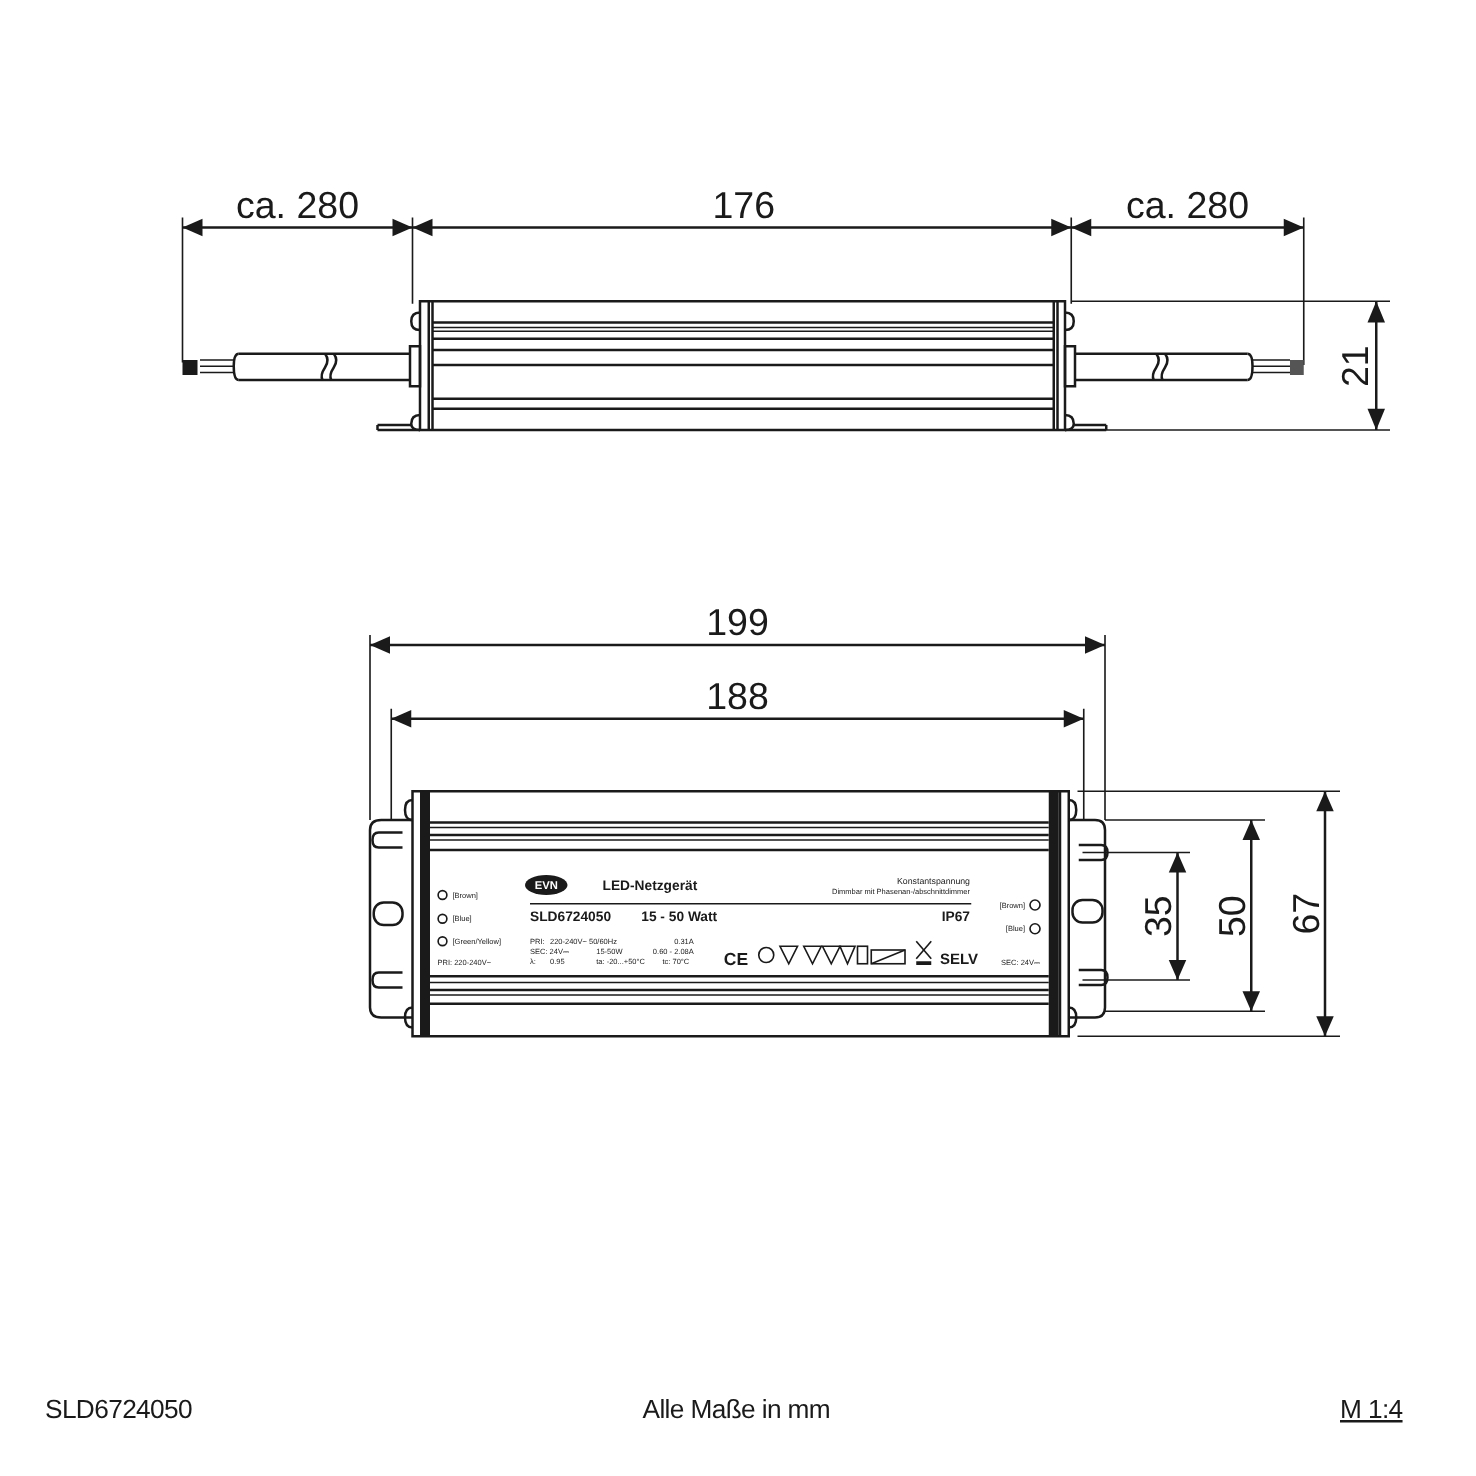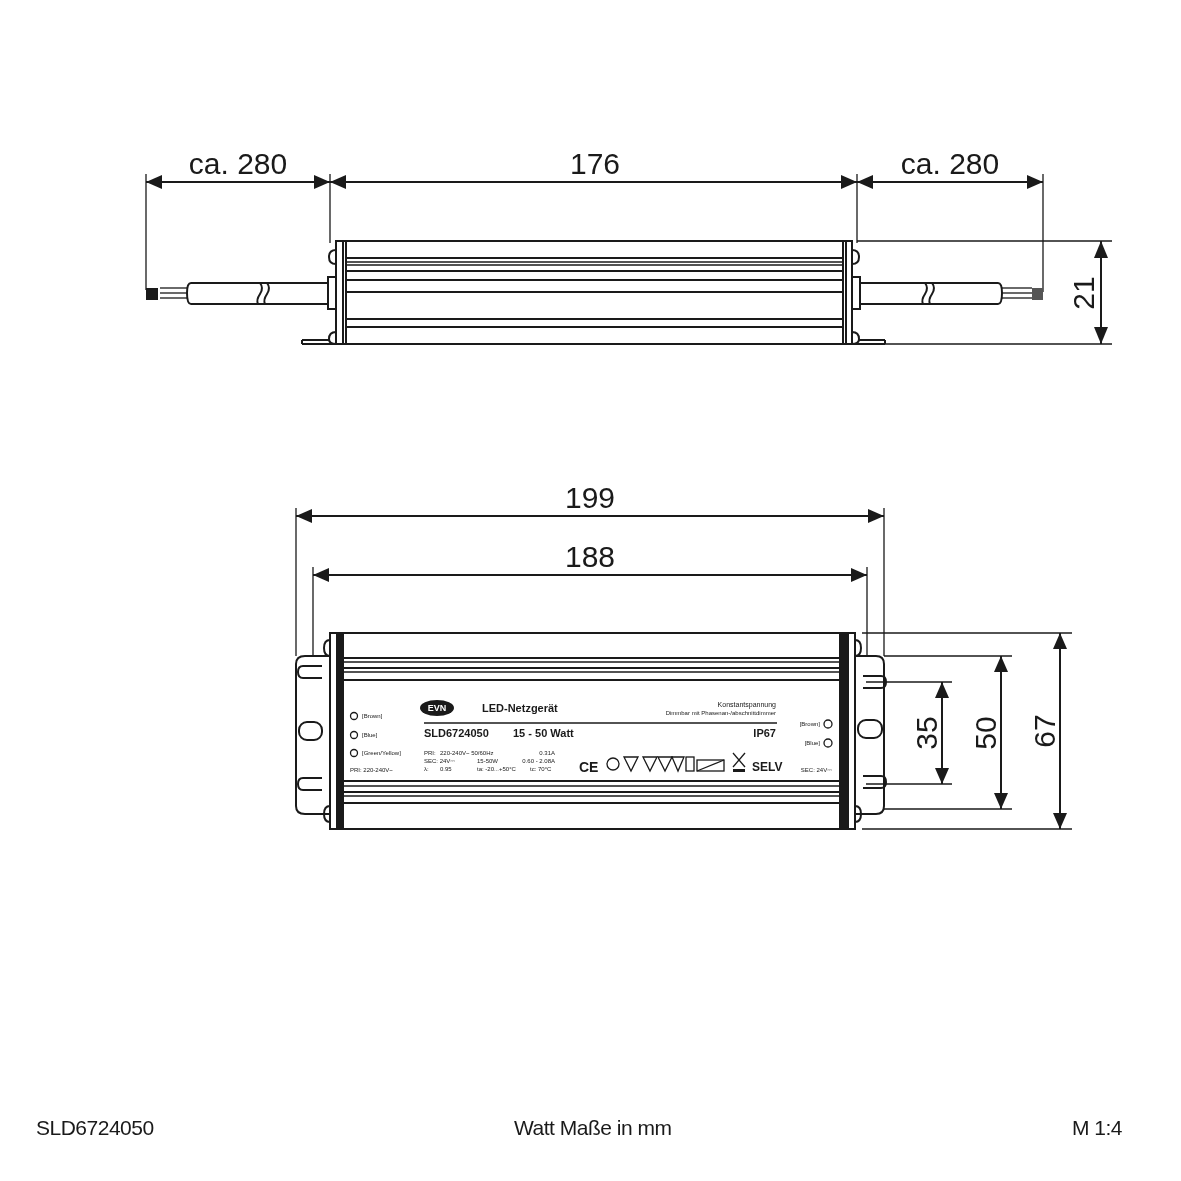--- a/index.html
+++ b/index.html
@@ -223,14 +223,14 @@
 
     <text class="lbl-sm" x="820" y="726" text-anchor="end">[Brown]</text>
     <circle cx="828" cy="724" r="4" class="ln1"></circle>
     <text class="lbl-sm" x="820" y="745" text-anchor="end">[Blue]</text>
     <circle cx="828" cy="743" r="4" class="ln1"></circle>
     <text class="lbl-sm" x="832" y="772" text-anchor="end">SEC: 24V⎓</text>
   </g>
 </svg>
 
 <div class="footer" style="left:36px;">SLD6724050</div>
-<div class="footer" style="left:514px;">Watt Maße in mm</div>
-<div class="footer" style="left:1072px;">M 1:4</div>
+<div class="footer" style="left:514px;">Alle Maße in mm</div>
+<div class="footer" style="left:1072px;text-decoration:underline;">M 1:4</div>
 
 </body></html>

